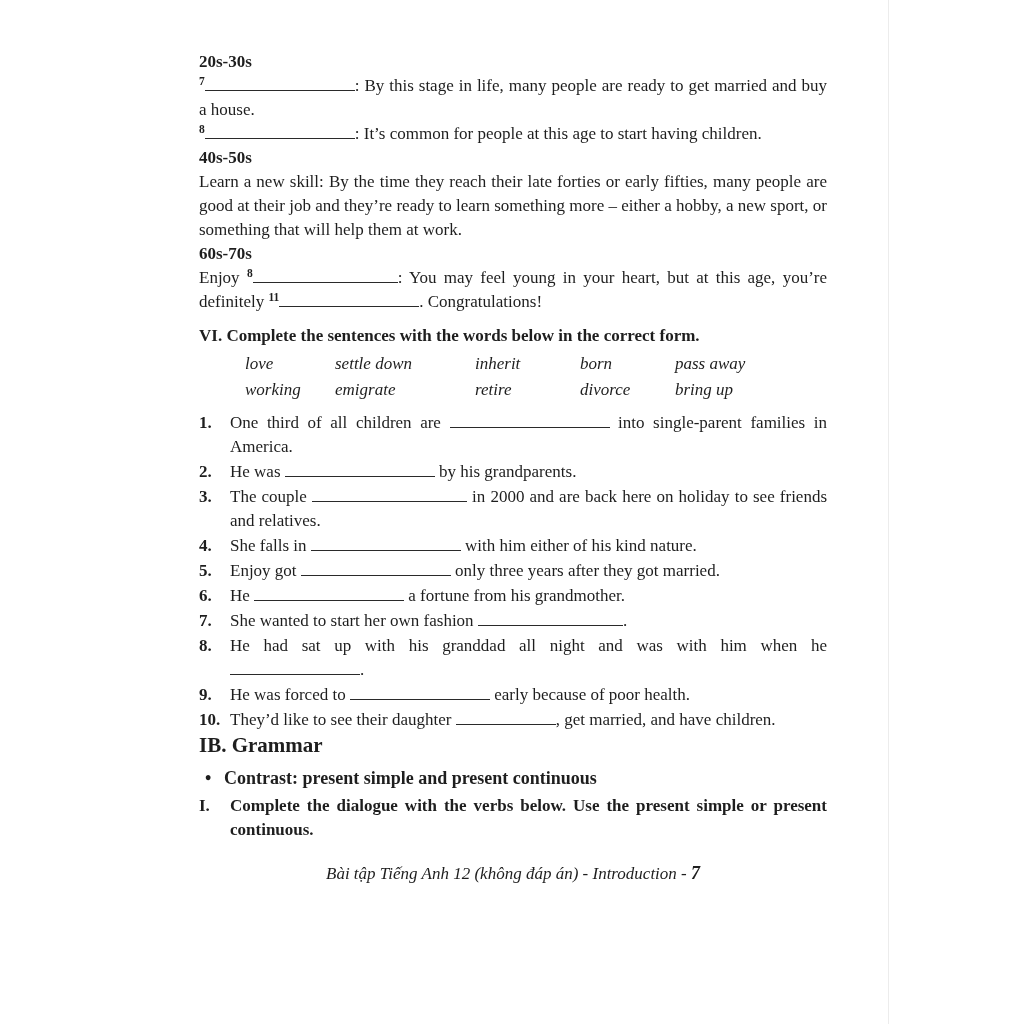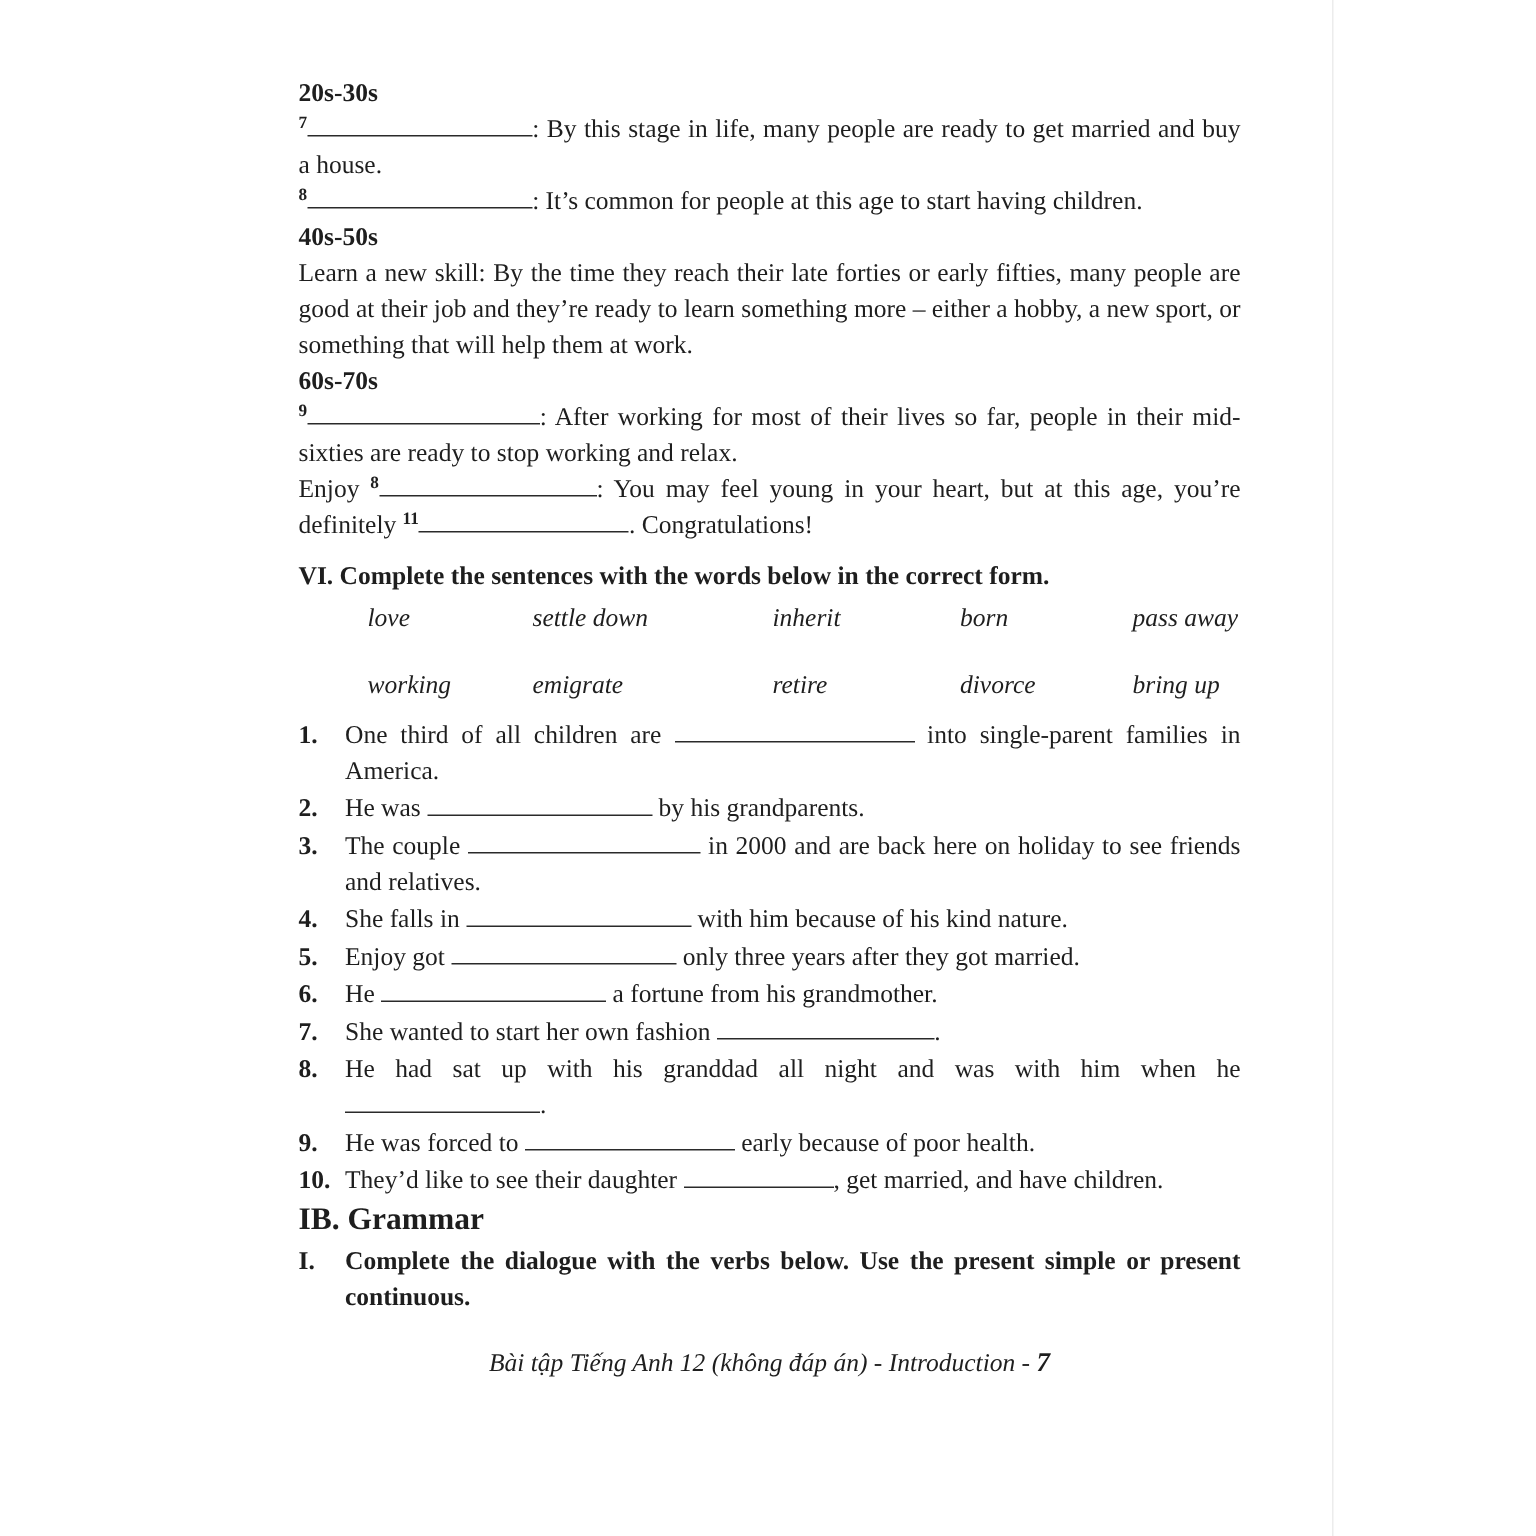--- a/index.html
+++ b/index.html
@@ -31,21 +31,21 @@
   .li{padding-left:31px;text-align:justify;margin-top:1px;}
   .num{display:inline-block;width:31px;margin-left:-31px;font-weight:bold;}
   
   .h-vi{font-weight:bold;margin-top:10px;text-align:justify;}
   .h-grammar{font-weight:bold;font-size:21px;line-height:26px;}
   .bullet-line{font-weight:bold;font-size:18px;margin-top:8px;padding-left:31px;}
   .bullet{display:inline-block;width:25px;margin-left:-31px;text-indent:6px;}
   .ex-title{font-weight:bold;margin-top:4px;padding-left:31px;text-align:justify;}
   
   .bank{display:grid;font-style:italic;row-gap:1px;line-height:25px;}
-  .bank1{margin:3px 0 9px 0;padding-left:46px;grid-template-columns:90px 140px 105px 95px auto;gap:20px;}
+  .bank1{margin:3px 0 9px 0;padding-left:46px;grid-template-columns:90px 140px 105px 95px auto;}
   .bank2{margin-top:6px;padding-left:23px;grid-template-columns:125px 119px 112px 114px auto;}
   .footer{
     margin-top:19px;text-align:center;font-style:italic;font-size:17px;
   }
   .footer b{font-style:italic;font-size:18px;}
 </style>
 </head>
 <body>
 
 <div class="scan-edge"></div>
@@ -57,21 +57,20 @@
   <p class="justify"><sup>7</sup><span class="blank" style="width:150px"></span><span>: By this stage in life, many people are ready to get married and buy a house.</span></p>
 
   <p class="justify"><sup>8</sup><span class="blank" style="width:150px"></span><span>: It’s common for people at this age to start having children.</span></p>
 
   <p class="stage">40s-50s</p>
 
   <p class="justify">Learn a new skill: By the time they reach their late forties or early fifties, many people are good at their job and they’re ready to learn something more – either a hobby, a new sport, or something that will help them at work.</p>
 
   <p class="stage">60s-70s</p>
 
-  <p class="justify"><sup>9</sup><span class="blank" style="width:155px"></span><span>: After working for most of their lives so far, people in their mid-sixties are ready to stop working and relax.</span></p>
 
 
   <p class="justify"><span>Enjoy</span>
     <sup>8</sup><span class="blank" style="width:145px"></span><span>: You may feel young in your heart, but at this age, you’re definitely</span>
     <sup>11</sup><span class="blank" style="width:140px"></span><span>. Congratulations!</span></p>
 
   <p class="h-vi">VI. Complete the sentences with the words below in the correct form.</p>
 
   <div class="bank bank1">
     <span>love</span>
@@ -93,21 +92,21 @@
   <p class="li"><span class="num">2.</span><span>He was</span>
     <span class="blank" style="width:150px"></span>
     <span>by his grandparents.</span></p>
 
   <p class="li"><span class="num">3.</span><span>The couple</span>
     <span class="blank" style="width:155px"></span>
     <span>in 2000 and are back here on holiday to see friends and relatives.</span></p>
 
   <p class="li"><span class="num">4.</span><span>She falls in</span>
     <span class="blank" style="width:150px"></span>
-    <span>with him because of his kind nature.</span></p>
+    <span>with him either of his kind nature.</span></p>
 
   <p class="li"><span class="num">5.</span><span>Enjoy got</span>
     <span class="blank" style="width:150px"></span>
     <span>only three years after they got married.</span></p>
 
   <p class="li"><span class="num">6.</span><span>He</span>
     <span class="blank" style="width:150px"></span>
     <span>a fortune from his grandmother.</span></p>
 
   <p class="li"><span class="num">7.</span><span>She wanted to start her own fashion</span>
@@ -118,20 +117,21 @@
 
   <p class="li"><span class="num">9.</span><span>He was forced to</span>
     <span class="blank" style="width:140px"></span>
     <span>early because of poor health.</span></p>
 
   <p class="li"><span class="num">10.</span><span>They’d like to see their daughter</span>
     <span class="blank" style="width:100px"></span><span>, get married, and have children.</span></p>
 
   <p class="h-grammar">IB. Grammar</p>
 
+  <p class="bullet-line"><span class="bullet">•</span><span>Contrast: present simple and present continuous</span></p>
 
   <p class="ex-title"><span class="num">I.</span><span>Complete the dialogue with the verbs below. Use the present simple or present continuous.</span></p>
 
 
   <p class="footer"><span>Bài tập Tiếng Anh 12 (không đáp án) - Introduction -</span>
     <b>7</b></p>
 
 </div>
 
 </body></html>

